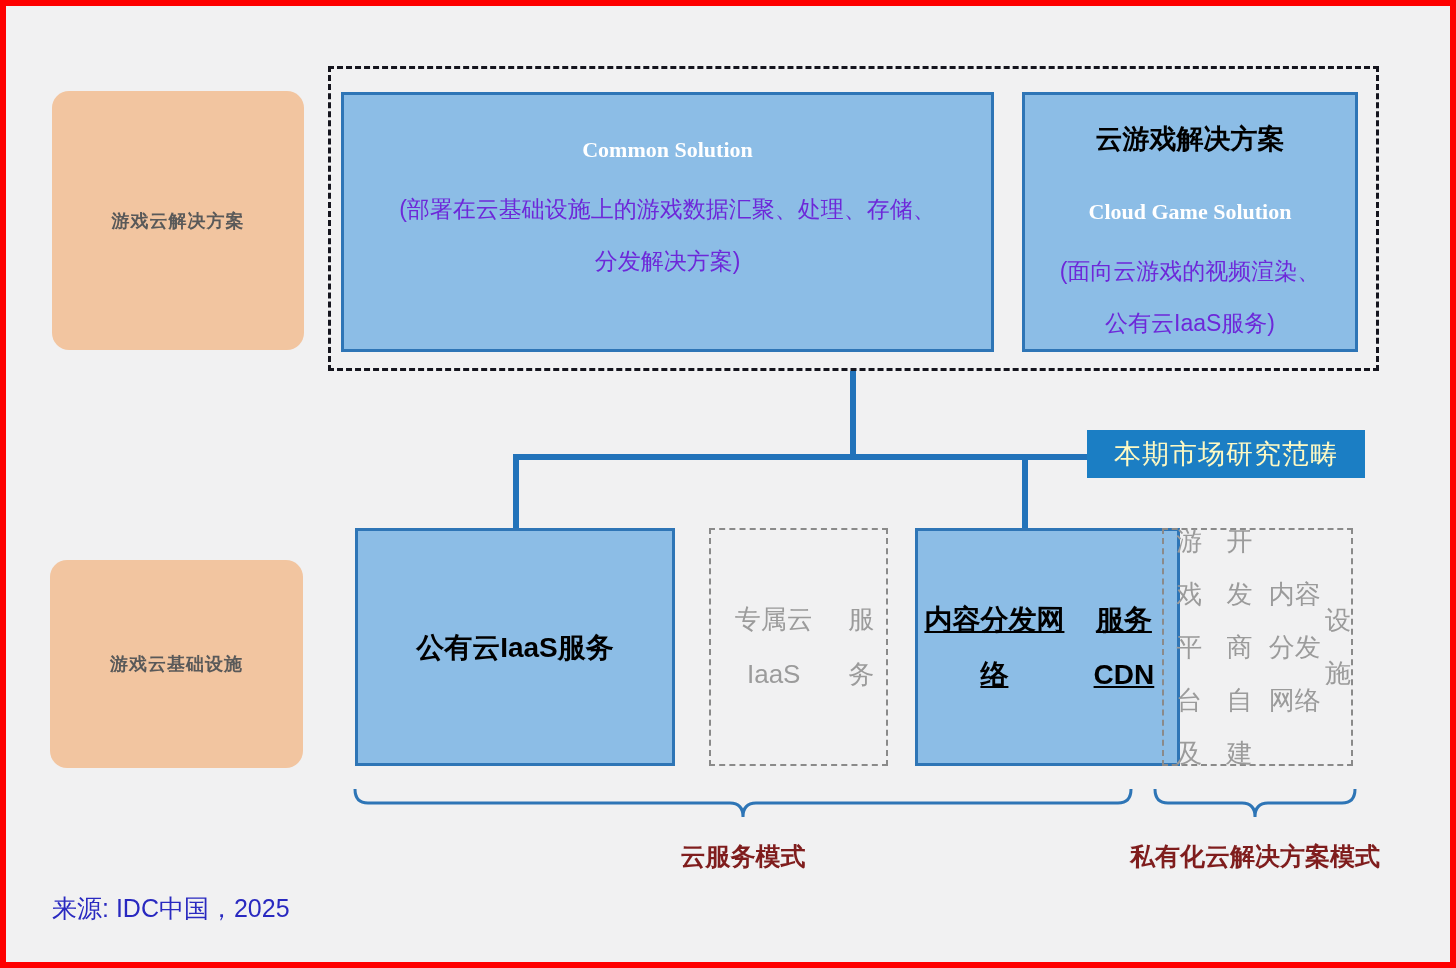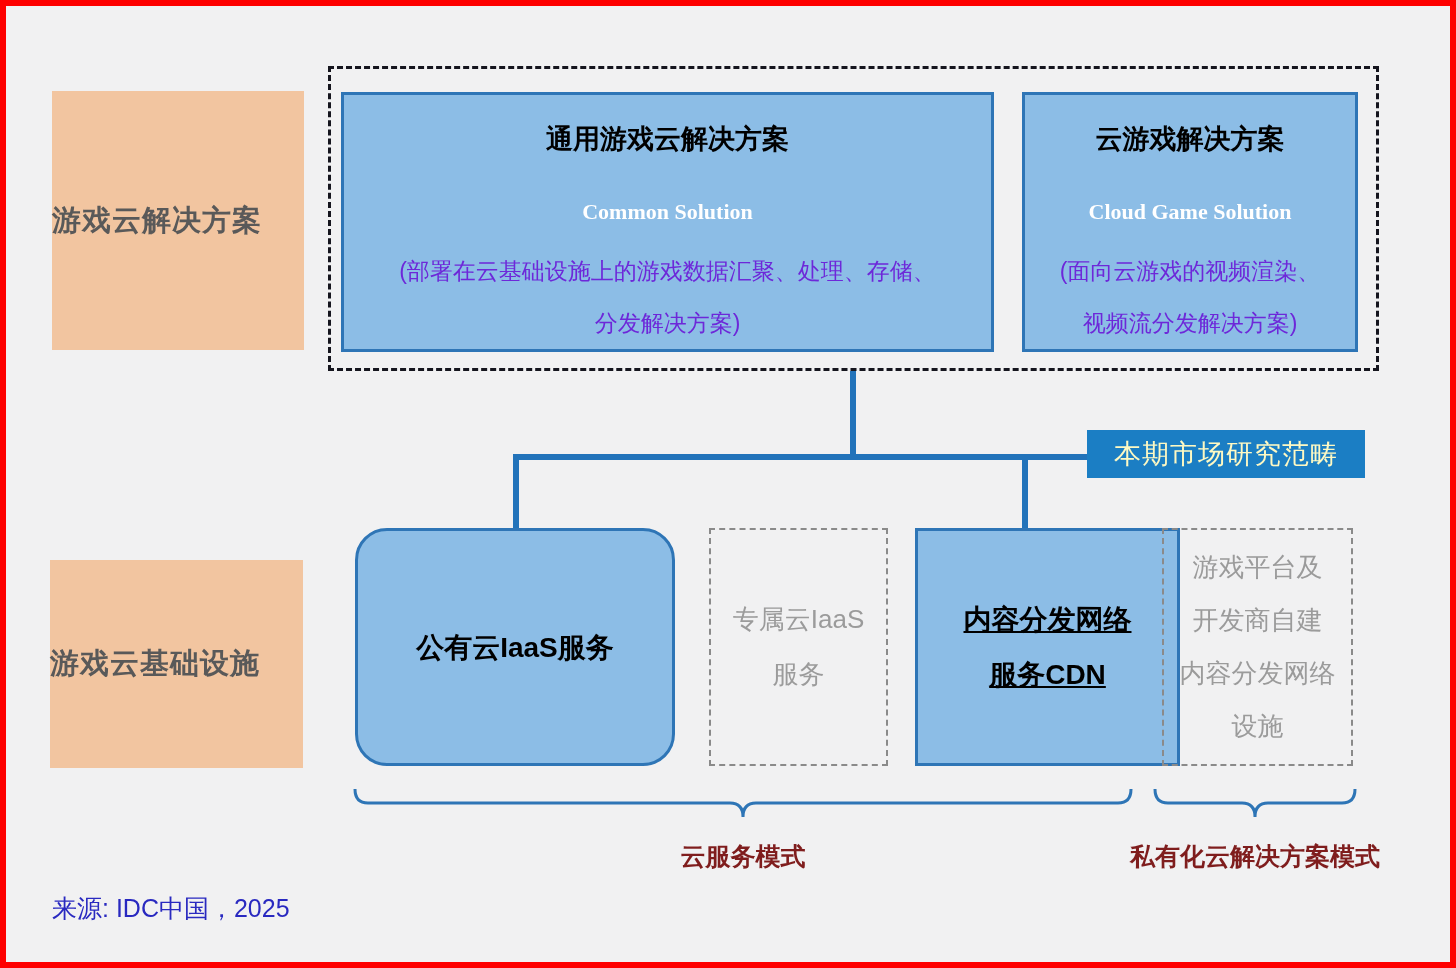--- a/index.html
+++ b/index.html
@@ -12,22 +12,22 @@
   .frame {
     position:absolute; inset:0; border:6px solid var(--frame,#FE0000);
     box-sizing:border-box; pointer-events:none; z-index:50;
   }
   .abs { position:absolute; box-sizing:border-box; }
 
   
   .row-label {
     background:var(--orange-fill,#F2C5A0);
     color:var(--label-text,#595959);
-    display:flex; align-items:center; justify-content:flex-start;
-    font-weight:700; font-size:29px; letter-spacing:1px;
+    display:flex; align-items:center; justify-content:center;
+    font-weight:700; font-size:18px; letter-spacing:1px;border-radius:17px;
   }
   .row-label.top    { left:52px;  top:91px;  width:252px; height:259px; }
   .row-label.bottom { left:50px;  top:560px; width:253px; height:208px; }
 
   
   .group-outline {
     left:328px; top:66px; width:1051px; height:305px;
     border:3px dashed var(--dashed-outline,#15151E);
   }
 
@@ -56,34 +56,34 @@
   .scope {
     left:1087px; top:430px; width:278px; height:48px;
     background:var(--scope-fill,#1B7EC4); color:#fef9c3;
     display:flex; align-items:center; justify-content:center;
     font-size:27px; letter-spacing:1px;
   }
 
   
   .infra {
     top:528px; height:238px;
-    display:flex; flex-direction:column; align-items:center; justify-content:center;
+    display:flex; flex-direction:row; align-items:center; justify-content:center;
     text-align:center;
   }
   .infra.solid {
     background:var(--blue-fill,#8CBDE6);
     border:3px solid var(--blue-border,#2E75B6);
     color:#000; font-weight:700; font-size:28px; line-height:55px;
   }
   .infra.dashed {
     background:transparent;
     border:2px dashed var(--gray-border,#8A8A8A);
     color:var(--gray-text,#9B9B9B); font-size:26px;
   }
-  .infra.public    { left:355px;  width:320px;border-radius:32px; }
+  .infra.public    { left:355px;  width:320px; }
   .infra.dedicated { left:709px;  width:179px; line-height:55px; }
   .infra.cdn       { left:915px;  width:265px;text-decoration:underline; }
   .infra.private   { left:1162px; width:191px; line-height:53px; }
 
   
   .brace-svg { left:0; top:0; width:1456px; height:968px; pointer-events:none; }
   .brace-svg path { fill:none; stroke:var(--blue-border,#2E75B6); stroke-width:3; }
 
   .mode-label {
     top:840px; transform:translateX(-50%);
@@ -105,34 +105,33 @@
   <div class="abs row-label top">
     <span>游戏云解决方案</span>
   </div>
   <div class="abs row-label bottom">
     <span>游戏云基础设施</span>
   </div>
 
   <div class="abs group-outline"></div>
 
   <div class="abs sol-box a">
-    <div class="sol-title">通用游戏云解决方案</div>
     <div class="sol-subtitle">Common Solution</div>
     <div class="sol-desc">
       <div>(部署在云基础设施上的游戏数据汇聚、处理、存储、</div>
       <div>分发解决方案)</div>
     </div>
   </div>
 
   <div class="abs sol-box b">
     <div class="sol-title">云游戏解决方案</div>
     <div class="sol-subtitle">Cloud Game Solution</div>
     <div class="sol-desc">
       <div>(面向云游戏的视频渲染、</div>
-      <div>视频流分发解决方案)</div>
+      <div>公有云IaaS服务)</div>
     </div>
   </div>
 
   <div class="abs conn v-main"></div>
   <div class="abs conn h-main"></div>
   <div class="abs conn v-left"></div>
   <div class="abs conn v-cdn"></div>
 
   <div class="abs scope">
     <span>本期市场研究范畴</span>

